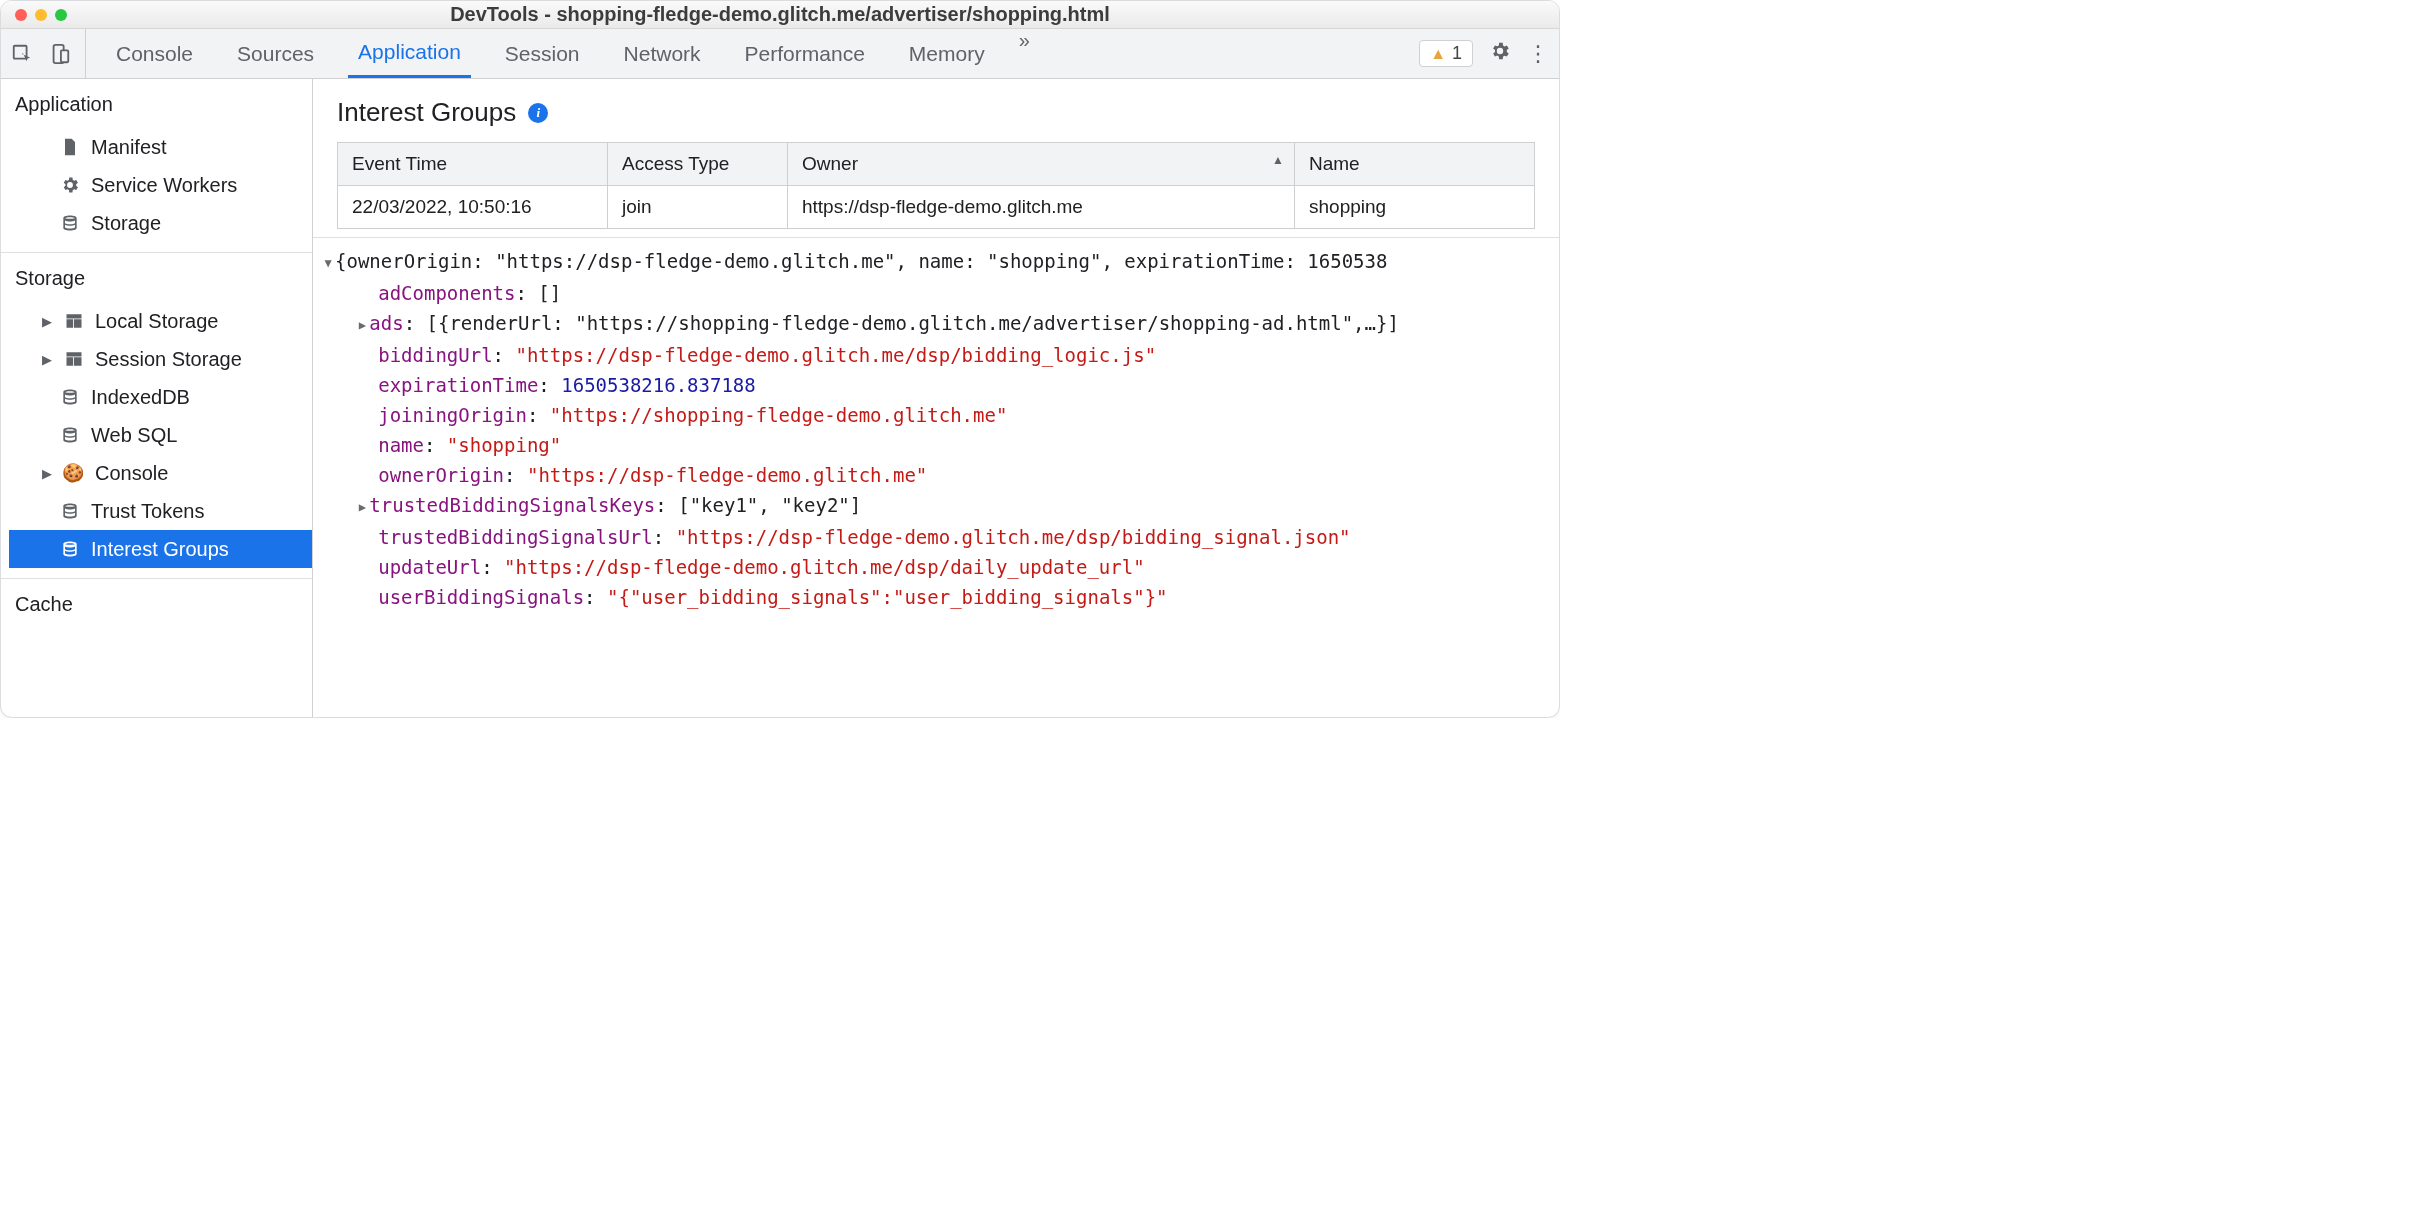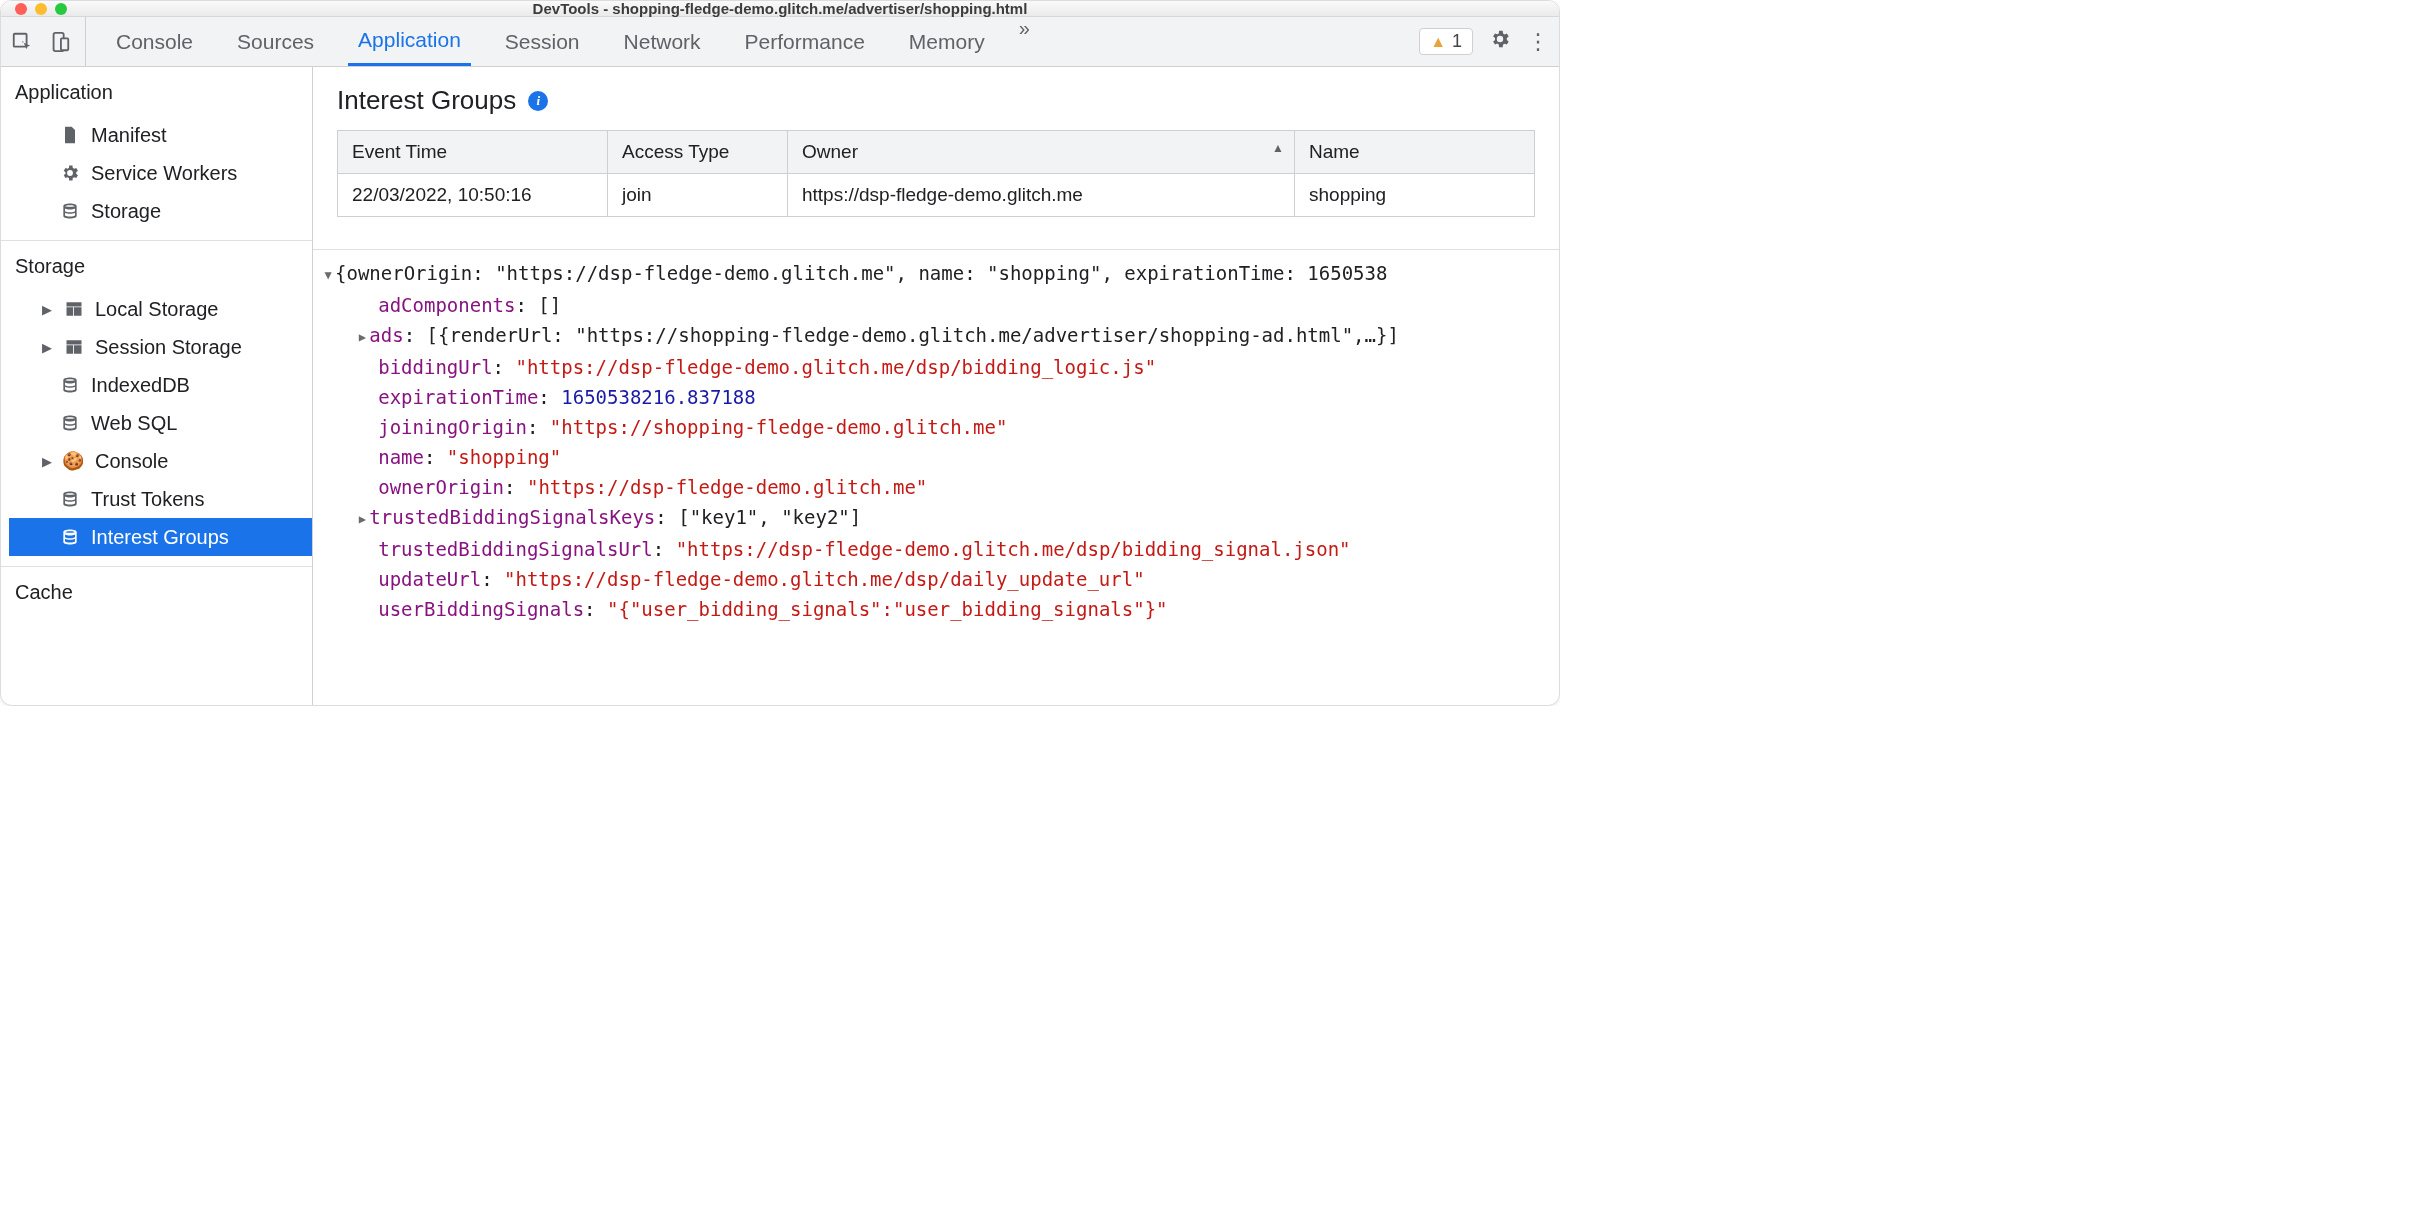--- a/index.html
+++ b/index.html
@@ -16,27 +16,27 @@
     border: 1px solid #dadce0;
     border-radius: 12px;
     overflow: hidden;
     margin: 0;
     box-shadow: 0 1px 4px rgba(0,0,0,0.08);
     background: #fff;
   }
 
   
   .titlebar {
-    height: 16px;
+    height: 28px;
     background: linear-gradient(#fafafa,#eaeaea);
     border-bottom: 1px solid #d7d7d7;
     display: flex;
     align-items: center;
     position: relative;
-    font-size: 15px;
+    font-size: 20px;
     font-weight: 600;
     color: #3c3c3c;
   }
   .traffic { display:flex; gap:8px; padding-left:14px; }
   .dot { width:12px; height:12px; border-radius:50%; }
   .dot.red{background:#ff5f57;} .dot.yellow{background:#febc2e;} .dot.green{background:#28c840;}
   .titlebar .title { position:absolute; left:0; right:0; text-align:center; pointer-events:none; }
 
   
   .toolbar {
@@ -88,21 +88,21 @@
 
   table.events{border-collapse:collapse;margin:0 24px 8px;width:calc(100% - 48px);font-size:19px;}
   table.events th, table.events td{border:1px solid #cfcfcf;text-align:left;padding:10px 14px;}
   table.events th{background:#f1f3f4;font-weight:400;color:#202124;position:relative;}
   th .sort{position:absolute;right:10px;top:10px;font-size:12px;color:#5f6368;}
 
   .json{
     font-family:"SFMono-Regular",Menlo,Consolas,monospace;
     font-size:19px;line-height:30px;
     padding:8px 10px 12px 8px;border-top:1px solid #e0e0e0;
-    white-space:pre;overflow:hidden;color:#202124;margin-top:24px;
+    white-space:pre;overflow:hidden;color:#202124;
   }
   .k{color:#881280;} 
   .s{color:#c41a16;} 
   .n{color:#1a1aa6;} 
   .p{color:#202124;} 
   .caret-j{display:inline-block;width:14px;color:#6b6b6b;font-size:12px;text-align:center;vertical-align:1px;}
 
 </style>
 </head>
 <body>

